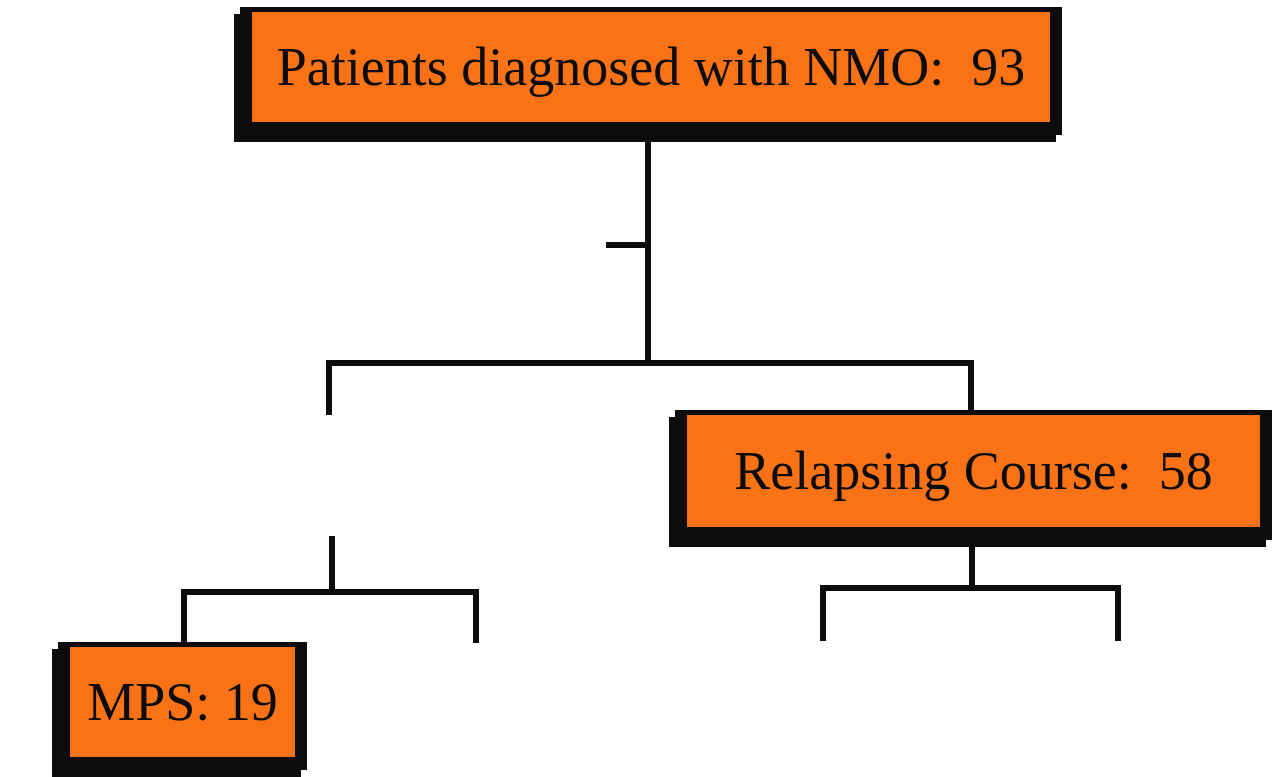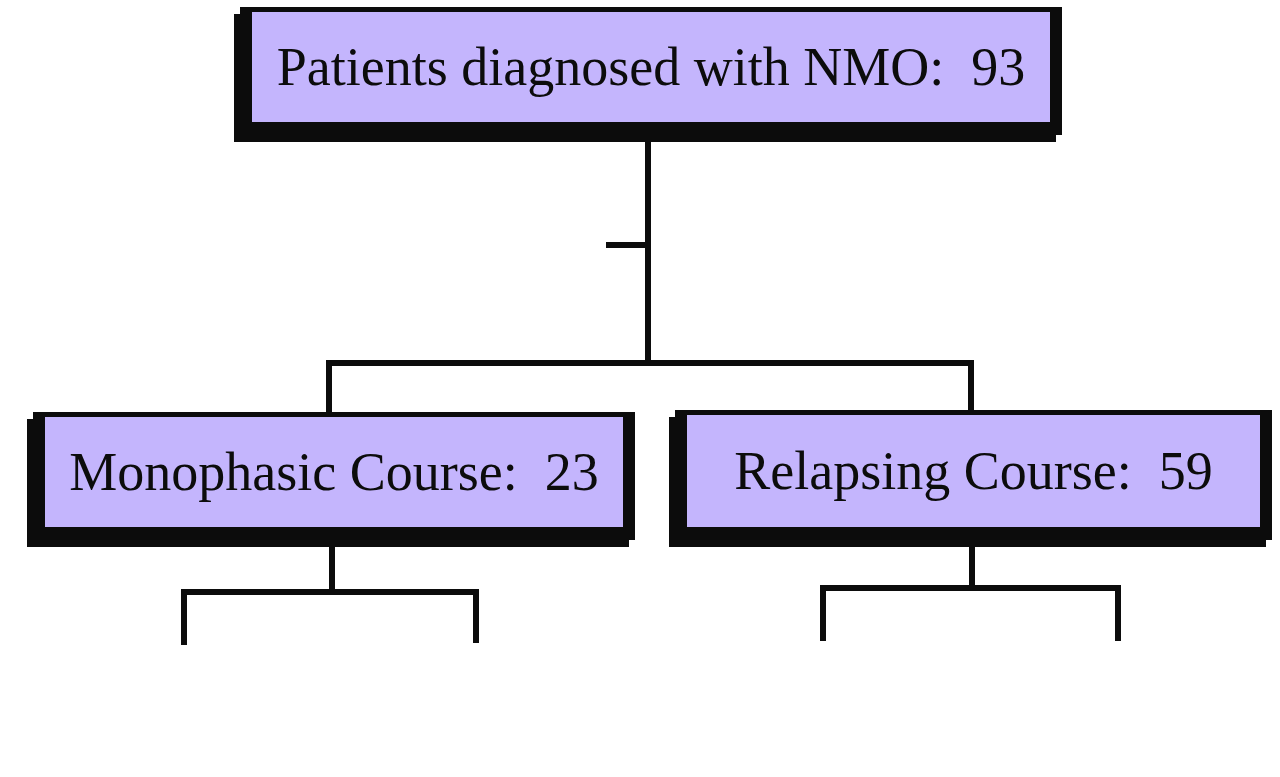--- a/index.html
+++ b/index.html
@@ -11,21 +11,21 @@
     position: relative;
     width: 1280px;
     height: 777px;
     background: #ffffff;
     overflow: hidden;
     font-family: "Liberation Serif", "DejaVu Serif", serif;
   }
   .node {
     position: absolute;
     box-sizing: border-box;
-    background: #c4b5fd;
+    background: #f97316;
     border-style: solid;
     border-color: #0c0c0c;
     border-width: 5px 12px 13px 12px;
     box-shadow: -6px 7px 0 0 #0c0c0c;
     display: flex;
     align-items: center;
     justify-content: center;
     font-size: 54px;
     color: #0c0c0c;
     white-space: pre;
@@ -72,16 +72,16 @@
   <div class="edge" id="edge-mono-stem"></div>
   <div class="edge" id="edge-mono-branch"></div>
   <div class="edge" id="edge-drop-mps"></div>
   <div class="edge" id="edge-drop-mpn"></div>
   <div class="edge" id="edge-relapse-stem"></div>
   <div class="edge" id="edge-relapse-branch"></div>
   <div class="edge" id="edge-drop-rps"></div>
   <div class="edge" id="edge-drop-rpn"></div>
 
   <div class="node" id="node-patients">Patients diagnosed with NMO:  93</div>
-  <div class="node" id="node-monophasic">Monophasic Course:  23</div>
-  <div class="node" id="node-relapsing">Relapsing Course:  59</div>
+  <div class="node" id="node-relapsing">Relapsing Course:  58</div>
+  <div class="node" id="node-mps">MPS: 19</div>
 
 </div>
 
 </body></html>

